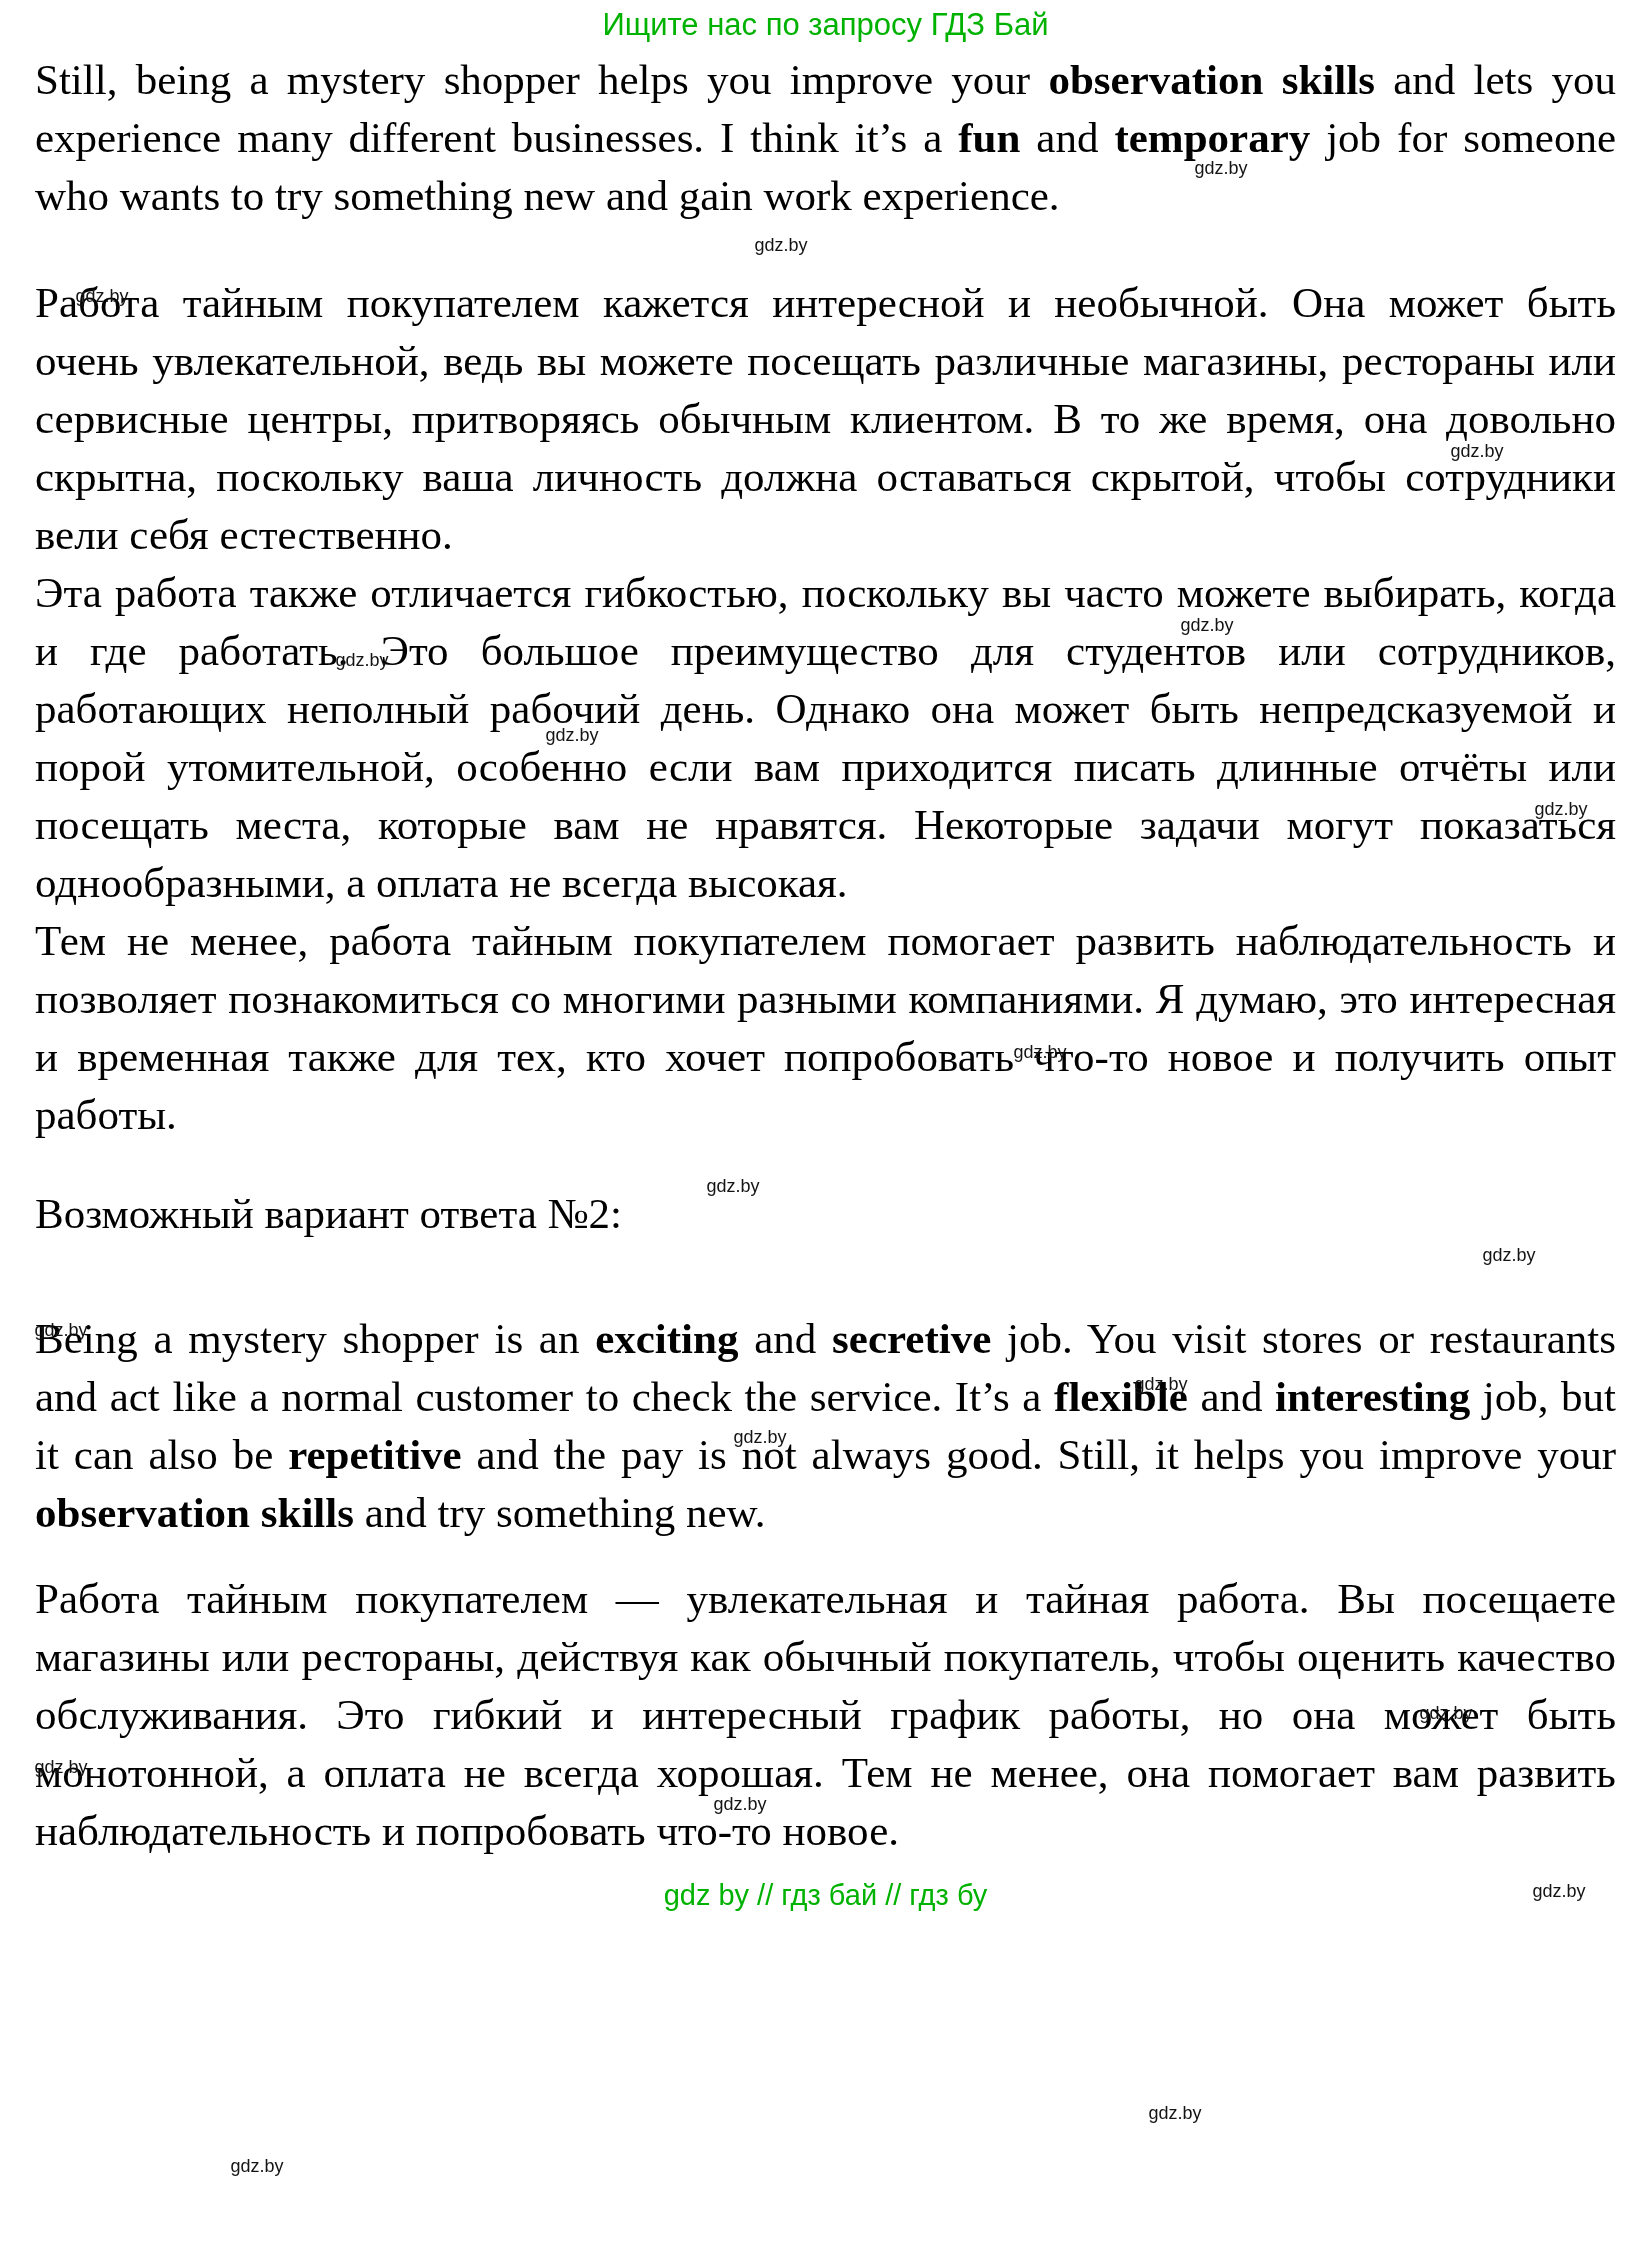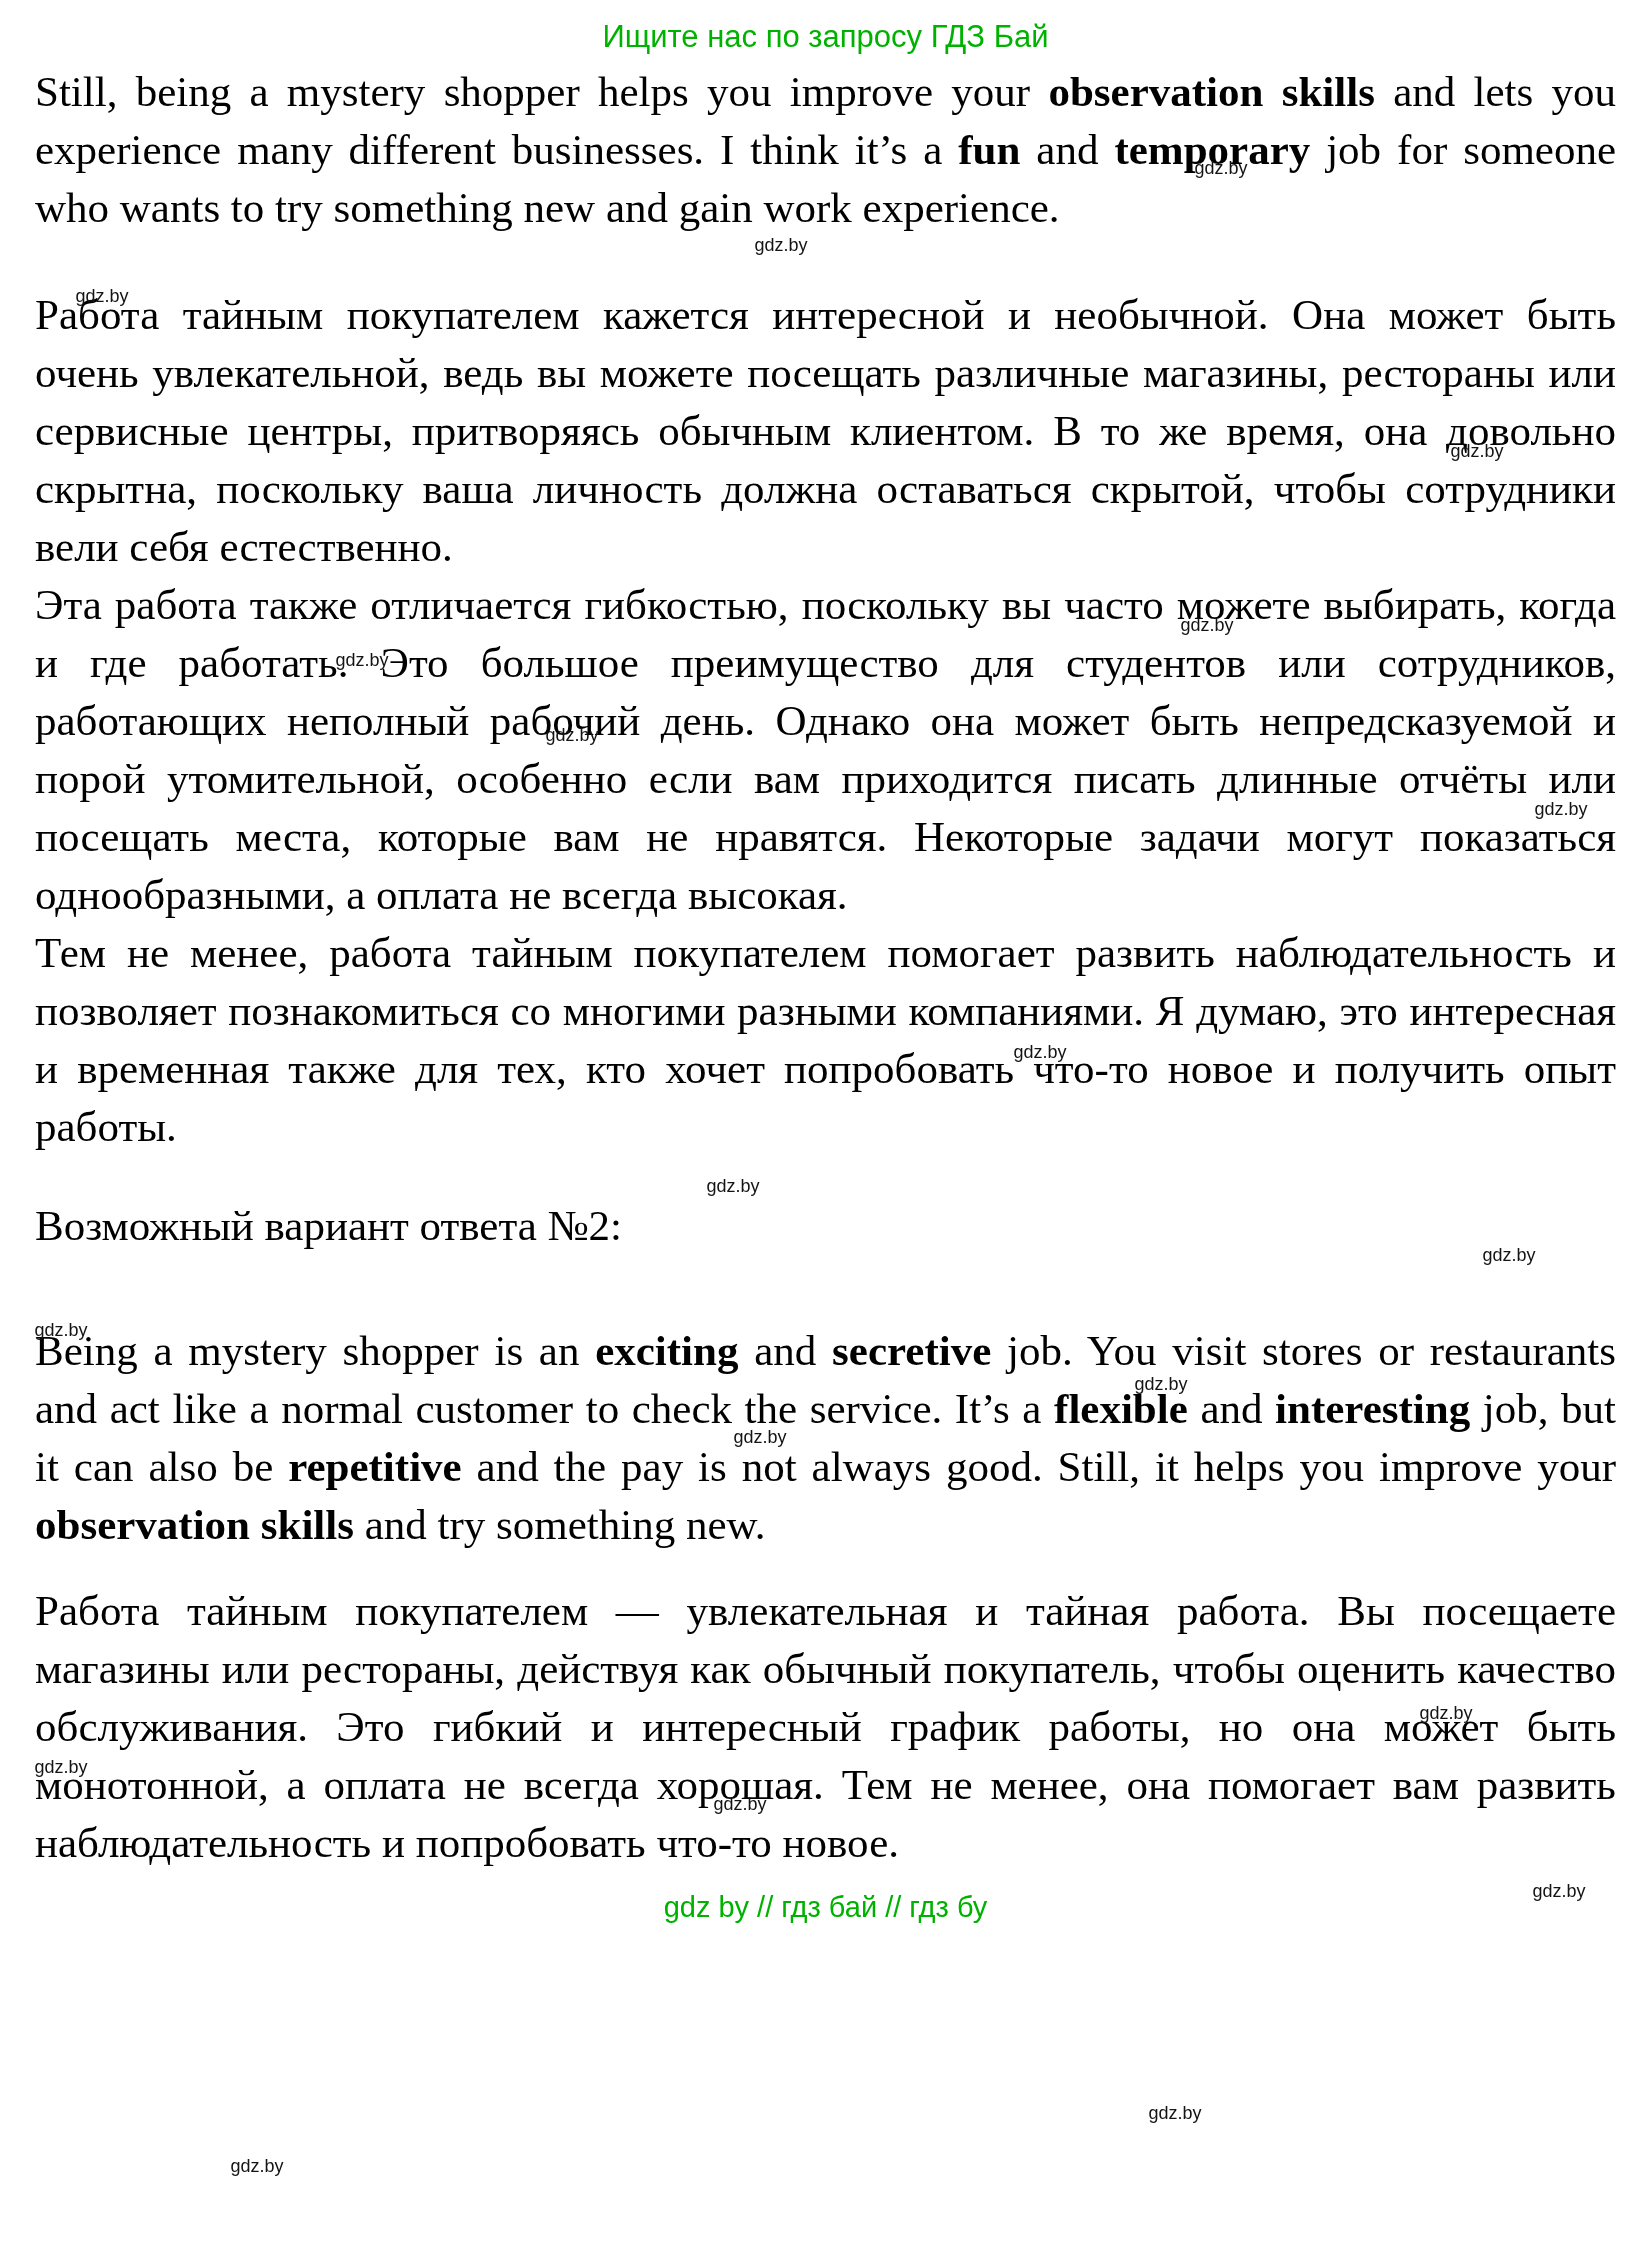--- a/index.html
+++ b/index.html
@@ -15,21 +15,21 @@
     overflow: hidden;
     font-family: "Liberation Serif", "DejaVu Serif", serif;
     color: #000000;
   }
   .banner {
     text-align: center;
     font-family: "Liberation Sans", "DejaVu Sans", sans-serif;
     color: #00b200;
   }
   .banner.top {
-    padding-top: 18px;
+    padding-top: 6px;
     font-size: 31px;
     line-height: 38px;
   }
   .banner.bottom {
     margin-top: 15.6px;
     font-size: 29px;
     line-height: 38px;
   }
   .content {
     padding: 0 35px;

